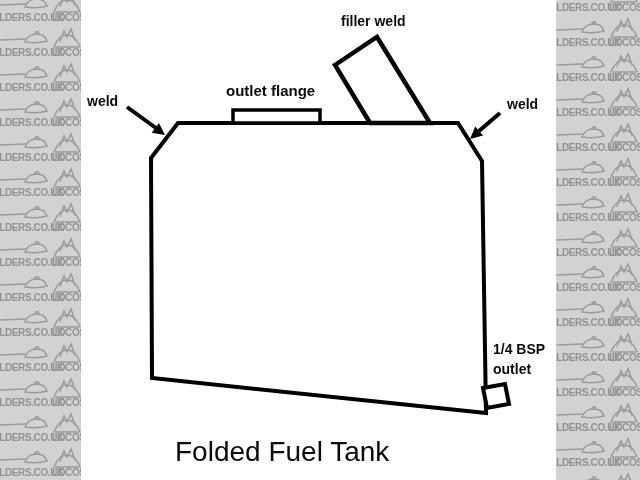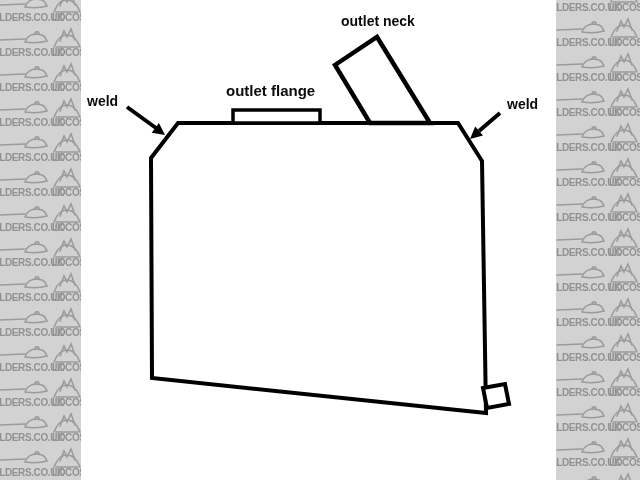--- a/index.html
+++ b/index.html
@@ -1146,18 +1146,23 @@
       </g>
 
       <g>
         <line x1="500" y1="113" x2="479" y2="131" stroke="#000000" stroke-width="4"></line>
         <polygon points="470,139 475.2,126.6 483,135.6" fill="#000000"></polygon>
       </g>
     </svg>
 
   </div>
 
-  <div class="lbl lbl-filler">outlet neck</div>
+  <div class="lbl lbl-filler">filler weld</div>
   <div class="lbl lbl-flange">outlet flange</div>
   <div class="lbl lbl-weld-left">weld</div>
   <div class="lbl lbl-weld-right">weld</div>
+  <div class="lbl lbl-outlet">
+    <div>1/4 BSP</div>
+    <div>outlet</div>
+  </div>
+  <div class="title">Folded Fuel Tank</div>
 
 </div>
 
 </body></html>

